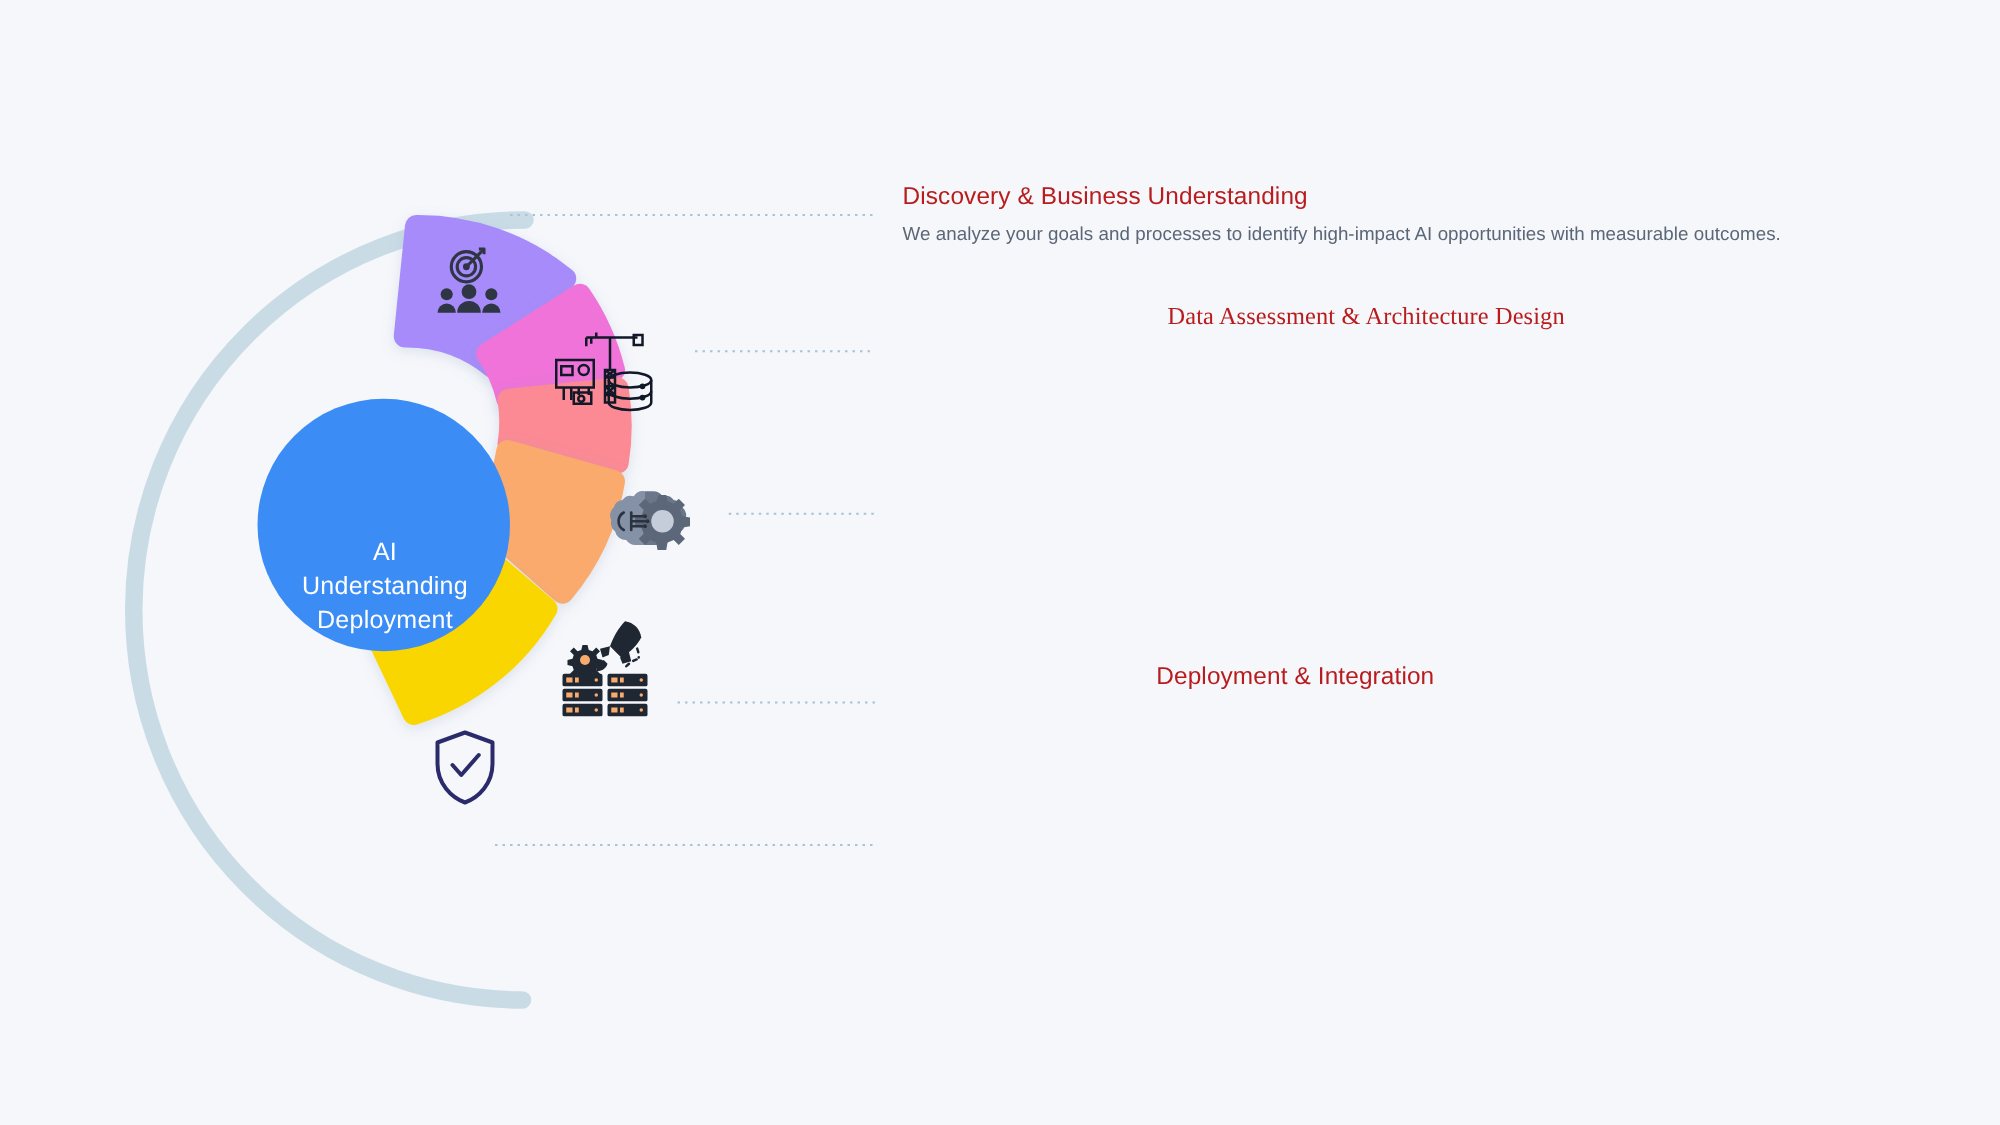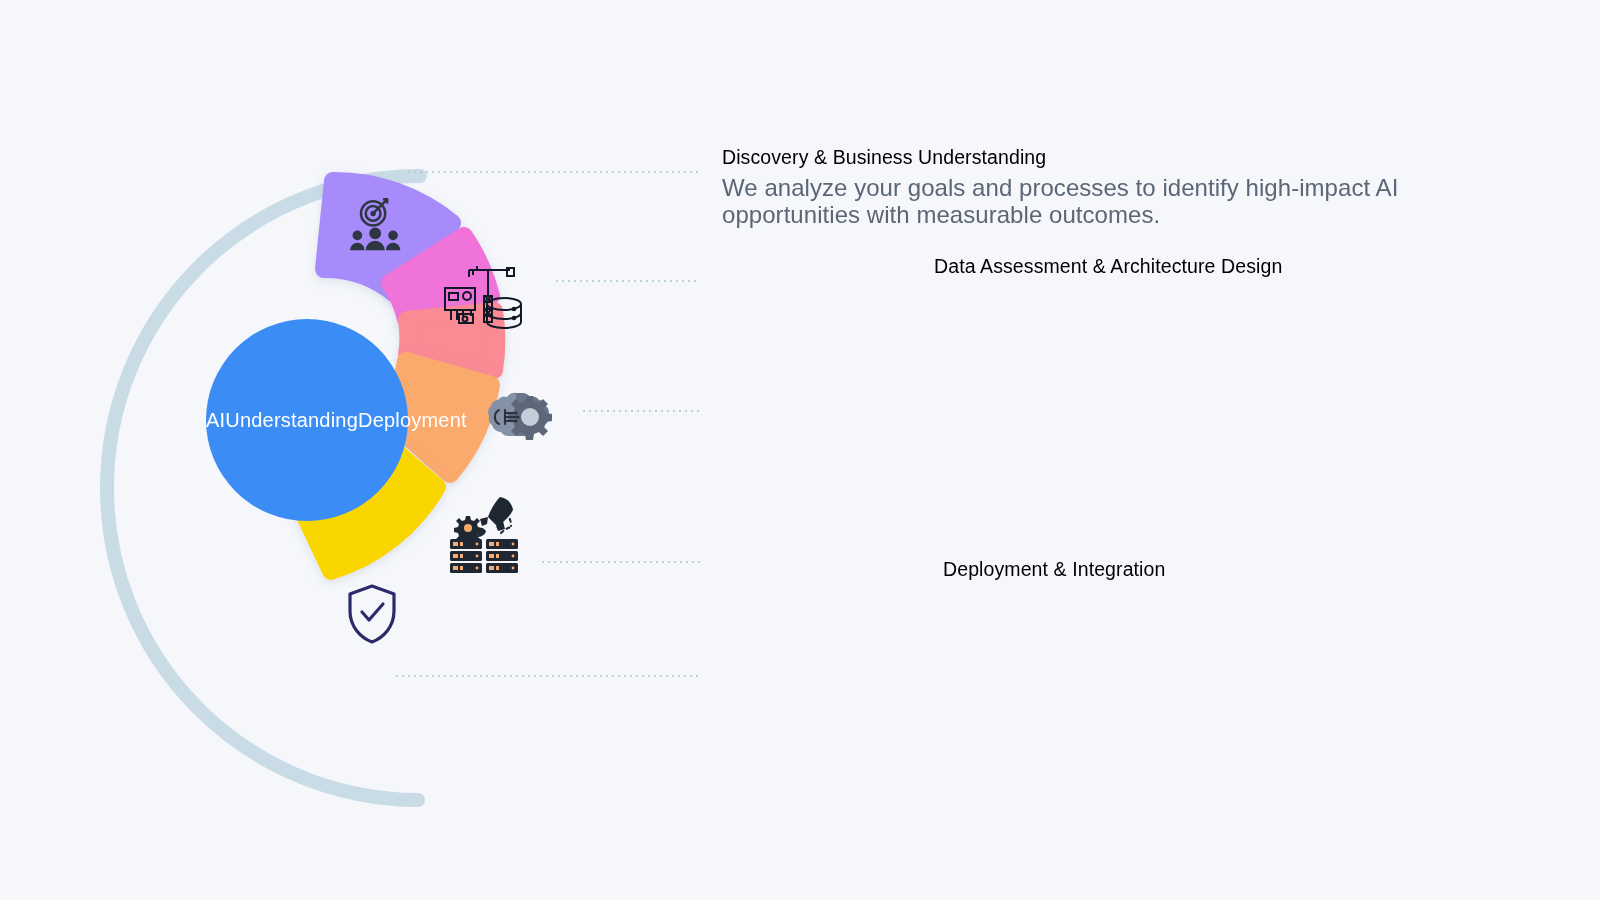--- a/index.html
+++ b/index.html
@@ -9,50 +9,50 @@
     font-family:"Liberation Sans", sans-serif;
     overflow:hidden;
     position:relative;
   }
   #stage{position:absolute;inset:0;}
   #wheel{position:absolute;left:0;top:0;width:700px;height:900px;}
   .center-text{
     position:absolute;
     left:206px;top:330px;
     width:204px;height:180px;
-    display:flex;flex-direction:row;
-    align-items:center;justify-content:space-between;
+    display:flex;flex-direction:column;
+    align-items:center;justify-content:flex-end;
     color:#ffffff;
     font-size:20px;line-height:27px;
     text-align:center;
     letter-spacing:.2px;
     pointer-events:none;
   }
   .items{position:absolute;left:700px;top:0;width:900px;height:900px;}
   .item{position:absolute;}
   .item h3{
     margin:0 0 5px 0;
     font-size:19.5px;
     font-weight:400;
-    color:#000000;
+    color:#b91c1c;
     letter-spacing:.1px;
     line-height:24px;
   }
   .item p{
     margin:0;
-    font-size:24px;
+    font-size:15px;
     font-weight:400;
     color:#5b6676;
     line-height:27px;
     letter-spacing:.05px;
   }
   .i0{left:22px;top:145px;width:770px;}
-  .i1{left:234px;top:254px;width:560px;}
+  .i1{left:234px;top:242px;width:560px;font-family:Liberation Serif, serif;}
   .i2{left:290px;top:385px;width:520px;}
-  .i3{left:243px;top:529px;width:540px;margin-top:28px;}
+  .i3{left:225px;top:529px;width:540px;}
   .i4{left:82px;top:650px;width:740px;}
   svg{display:block;overflow:visible;}
 </style>
 </head>
 <body style="background: rgb(245, 247, 251);">
 
 <div id="stage">
 
   <svg id="wheel" viewBox="0 0 700 900">
     <defs>

